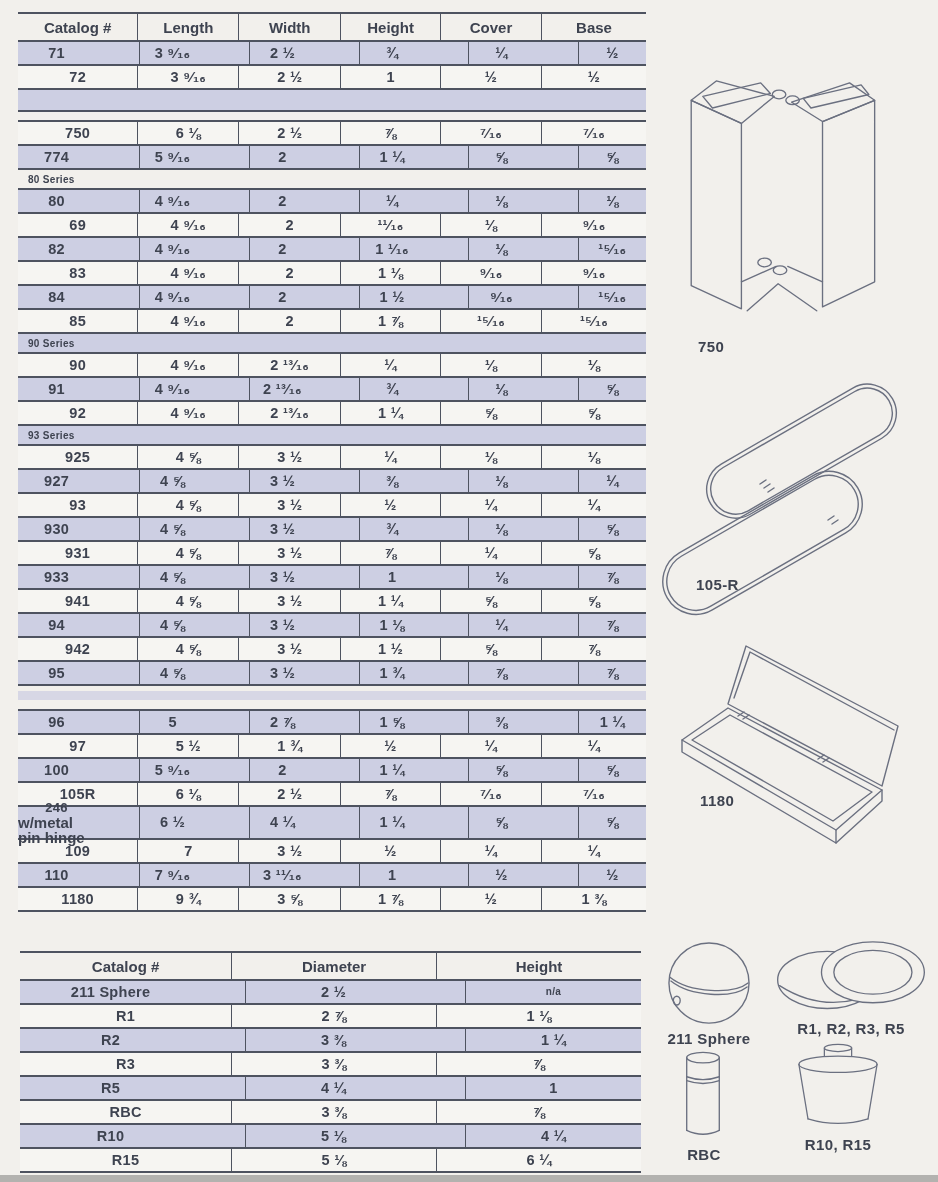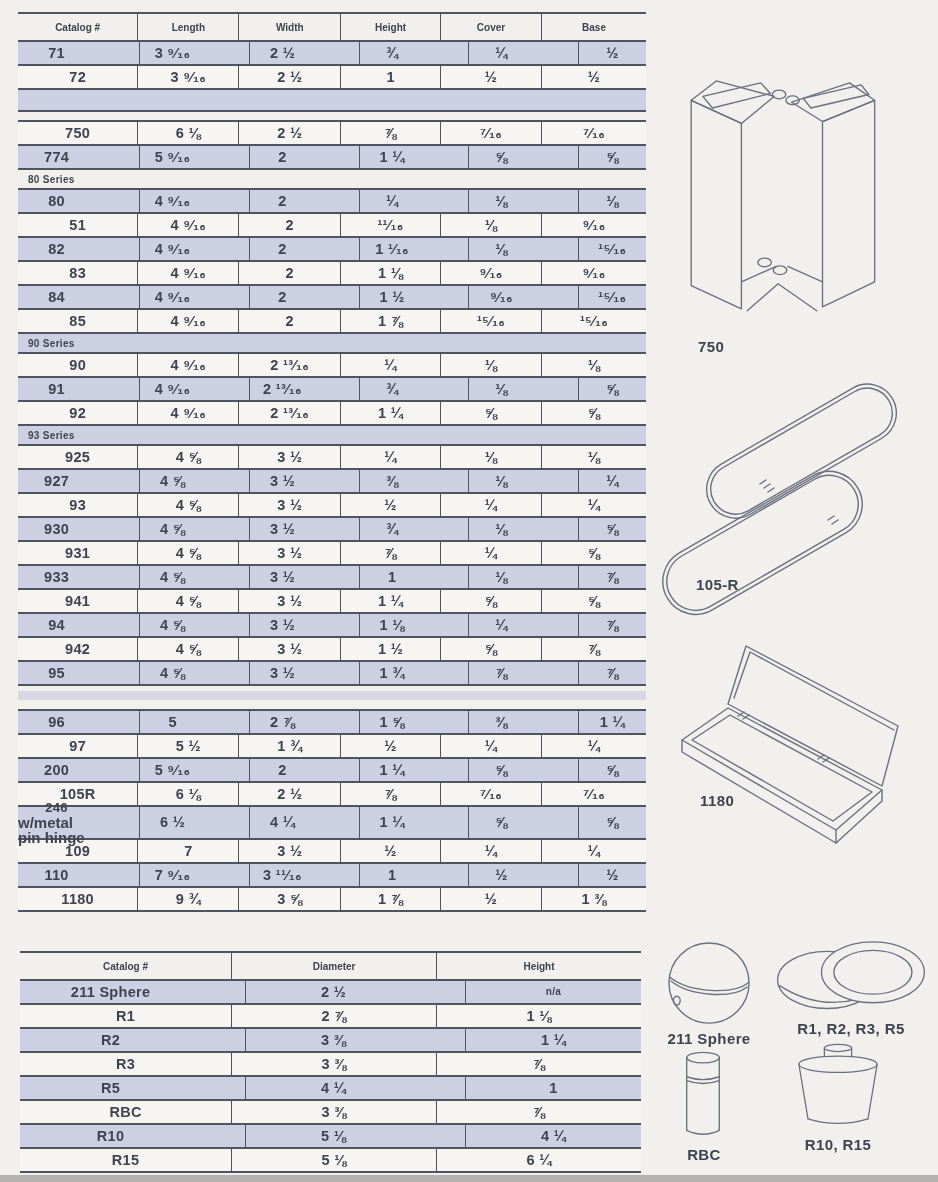--- a/index.html
+++ b/index.html
@@ -12,21 +12,21 @@
   *{box-sizing:border-box;margin:0;padding:0;}
   body{background:#fff;font-family:"Liberation Sans","DejaVu Sans",sans-serif;}
   .page{position:relative;width:938px;height:1182px;background:var(--bg);overflow:hidden;color:var(--ink);}
 
   
   .dim-table{position:absolute;border-top:2px solid var(--rule);}
   #main-table{left:18px;top:12px;width:628px;}
   #round-table{left:20px;top:951px;width:621px;}
 
   .t-header{display:flex;height:28px;border-bottom:2px solid var(--rule);background:var(--bg);}
-  .th{display:flex;align-items:center;justify-content:center;font-size:10px;font-weight:700;color:var(--ink);}
+  .th{display:flex;align-items:center;justify-content:center;font-size:15px;font-weight:700;color:var(--ink);}
   .th + .th{border-left:1.5px solid var(--rule);}
 
   .trow{display:flex;height:24px;border-bottom:2px solid var(--rule);background:#f6f5f2;}
   .trow.shaded{background:var(--shade);gap:44px;}
   .trow.tall{height:33px;}
   .tcell{display:flex;flex-direction:column;align-items:center;justify-content:center;font-size:14.5px;font-weight:700;letter-spacing:.3px;line-height:1;}
   .tcell + .tcell{border-left:1.5px solid var(--rule);}
   .cat-main{font-size:13px;}
   .cat-sub{font-size:15px;margin-top:1px;letter-spacing:0;}
   .tcell.na{font-size:10px;}
@@ -132,21 +132,21 @@
         </div>
         <div class="trow shaded">
           <div class="tcell c0">80</div>
           <div class="tcell c1">4 ⁹⁄₁₆</div>
           <div class="tcell c2">2</div>
           <div class="tcell c3">¼</div>
           <div class="tcell c4">⅛</div>
           <div class="tcell c5">⅛</div>
         </div>
         <div class="trow">
-          <div class="tcell c0">51</div>
+          <div class="tcell c0">69</div>
           <div class="tcell c1">4 ⁹⁄₁₆</div>
           <div class="tcell c2">2</div>
           <div class="tcell c3">¹¹⁄₁₆</div>
           <div class="tcell c4">⅛</div>
           <div class="tcell c5">⁹⁄₁₆</div>
         </div>
         <div class="trow shaded">
           <div class="tcell c0">82</div>
           <div class="tcell c1">4 ⁹⁄₁₆</div>
           <div class="tcell c2">2</div>
@@ -301,21 +301,21 @@
         </div>
         <div class="trow">
           <div class="tcell c0">97</div>
           <div class="tcell c1">5 ½</div>
           <div class="tcell c2">1 ¾</div>
           <div class="tcell c3">½</div>
           <div class="tcell c4">¼</div>
           <div class="tcell c5">¼</div>
         </div>
         <div class="trow shaded">
-          <div class="tcell c0">200</div>
+          <div class="tcell c0">100</div>
           <div class="tcell c1">5 ⁹⁄₁₆</div>
           <div class="tcell c2">2</div>
           <div class="tcell c3">1 ¼</div>
           <div class="tcell c4">⅝</div>
           <div class="tcell c5">⅝</div>
         </div>
         <div class="trow">
           <div class="tcell c0">105R</div>
           <div class="tcell c1">6 ⅛</div>
           <div class="tcell c2">2 ½</div>

